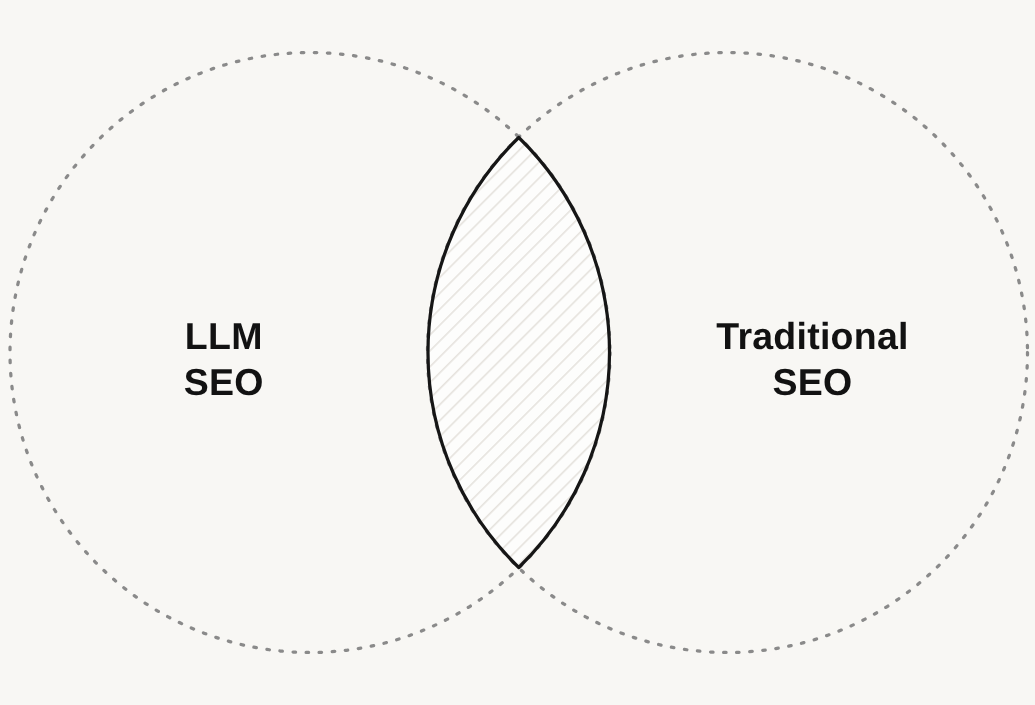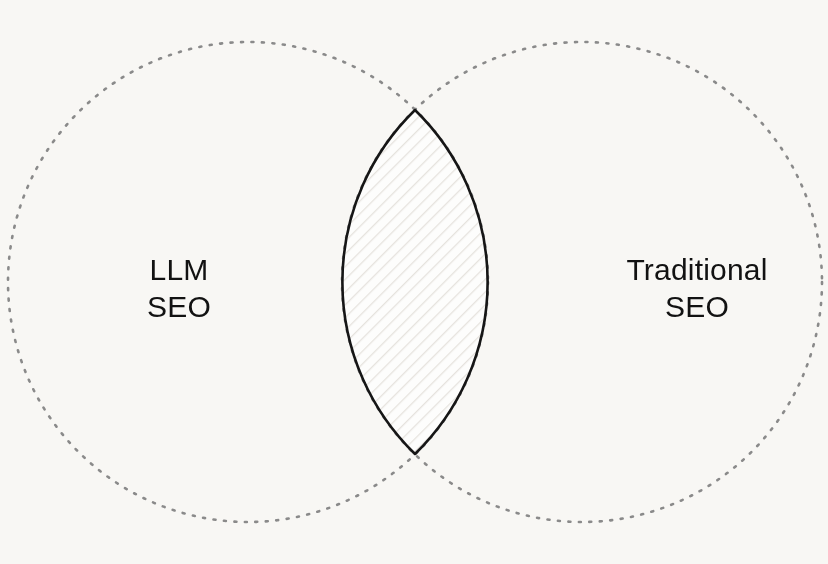--- a/index.html
+++ b/index.html
@@ -20,41 +20,40 @@
   }
   .stage svg {
     position: absolute;
     left: 0;
     top: 0;
   }
   .label {
     position: absolute;
     transform: translate(-50%, -50%);
     text-align: center;
-    font-weight: 400;
+    font-weight: 700;
     color: #121212;
     white-space: pre-line;
     line-height: 1.24;
     letter-spacing: 0.2px;
   }
   .label-left {
     left: 179px;
     top: 288px;
     font-size: 30px;
   }
   .label-both {
     left: 415px;
     top: 286px;
     font-size: 27px;
   }
   .label-right {
     left: 650px;
     top: 288px;
     font-size: 30px;
-    margin-left: 47px;
   }
 </style>
 </head>
 <body>
 
 <div class="stage">
   <svg width="828" height="564" viewBox="0 0 828 564" aria-hidden="true">
     <defs>
       <pattern id="hatch" width="9" height="9" patternUnits="userSpaceOnUse" patternTransform="rotate(45)">
         <rect width="9" height="9" fill="#fdfdfc"></rect>

